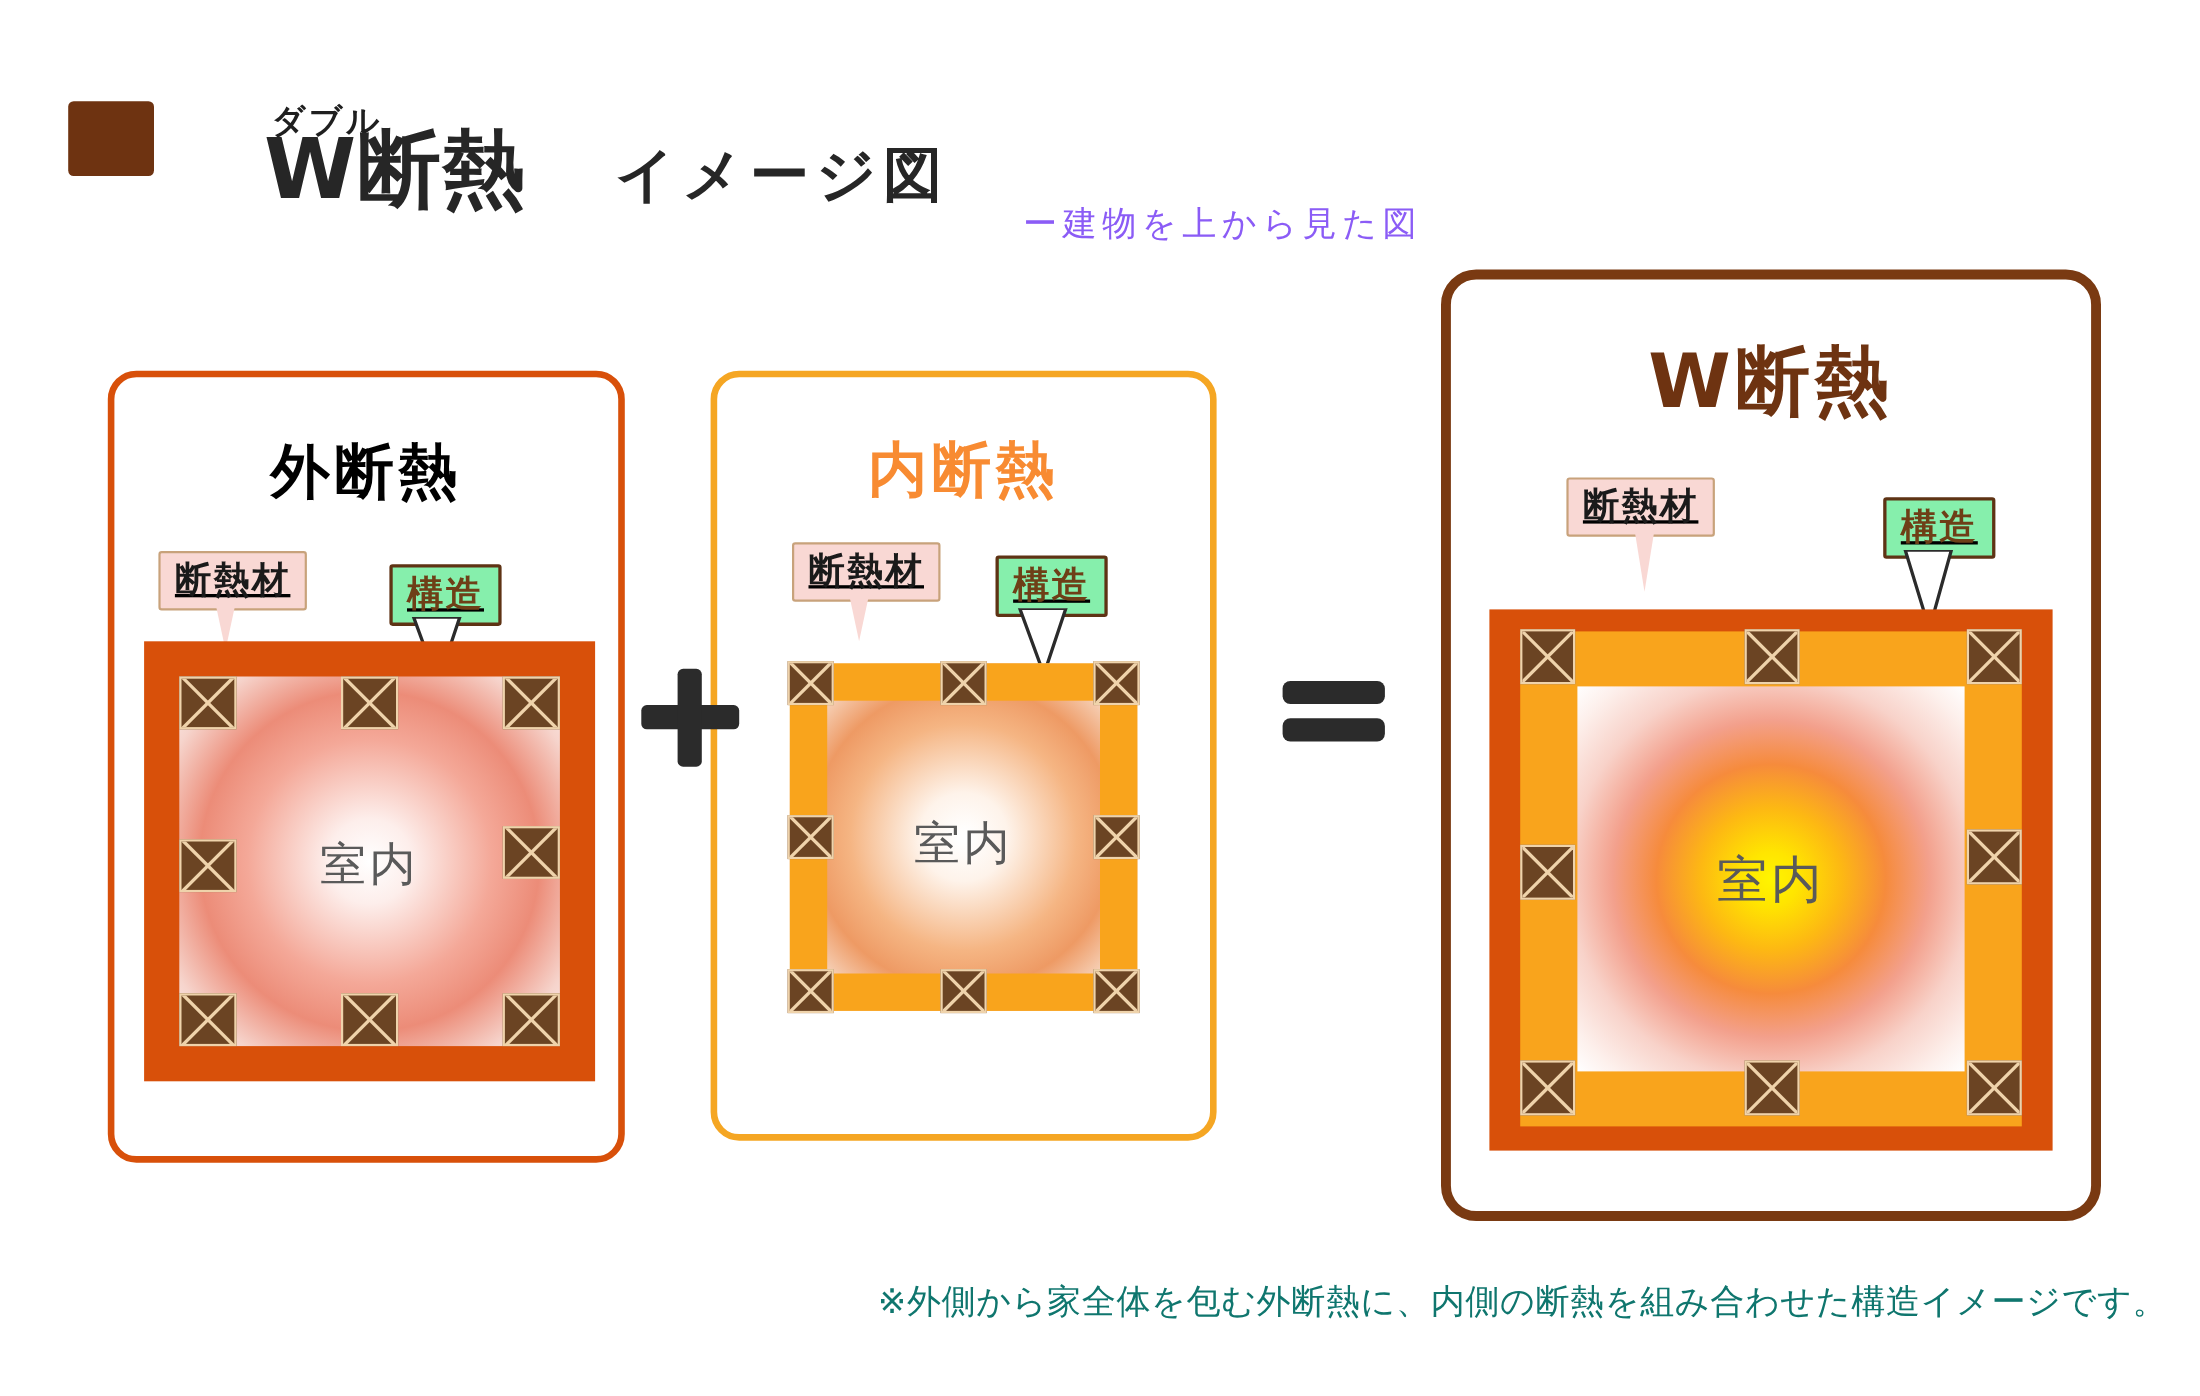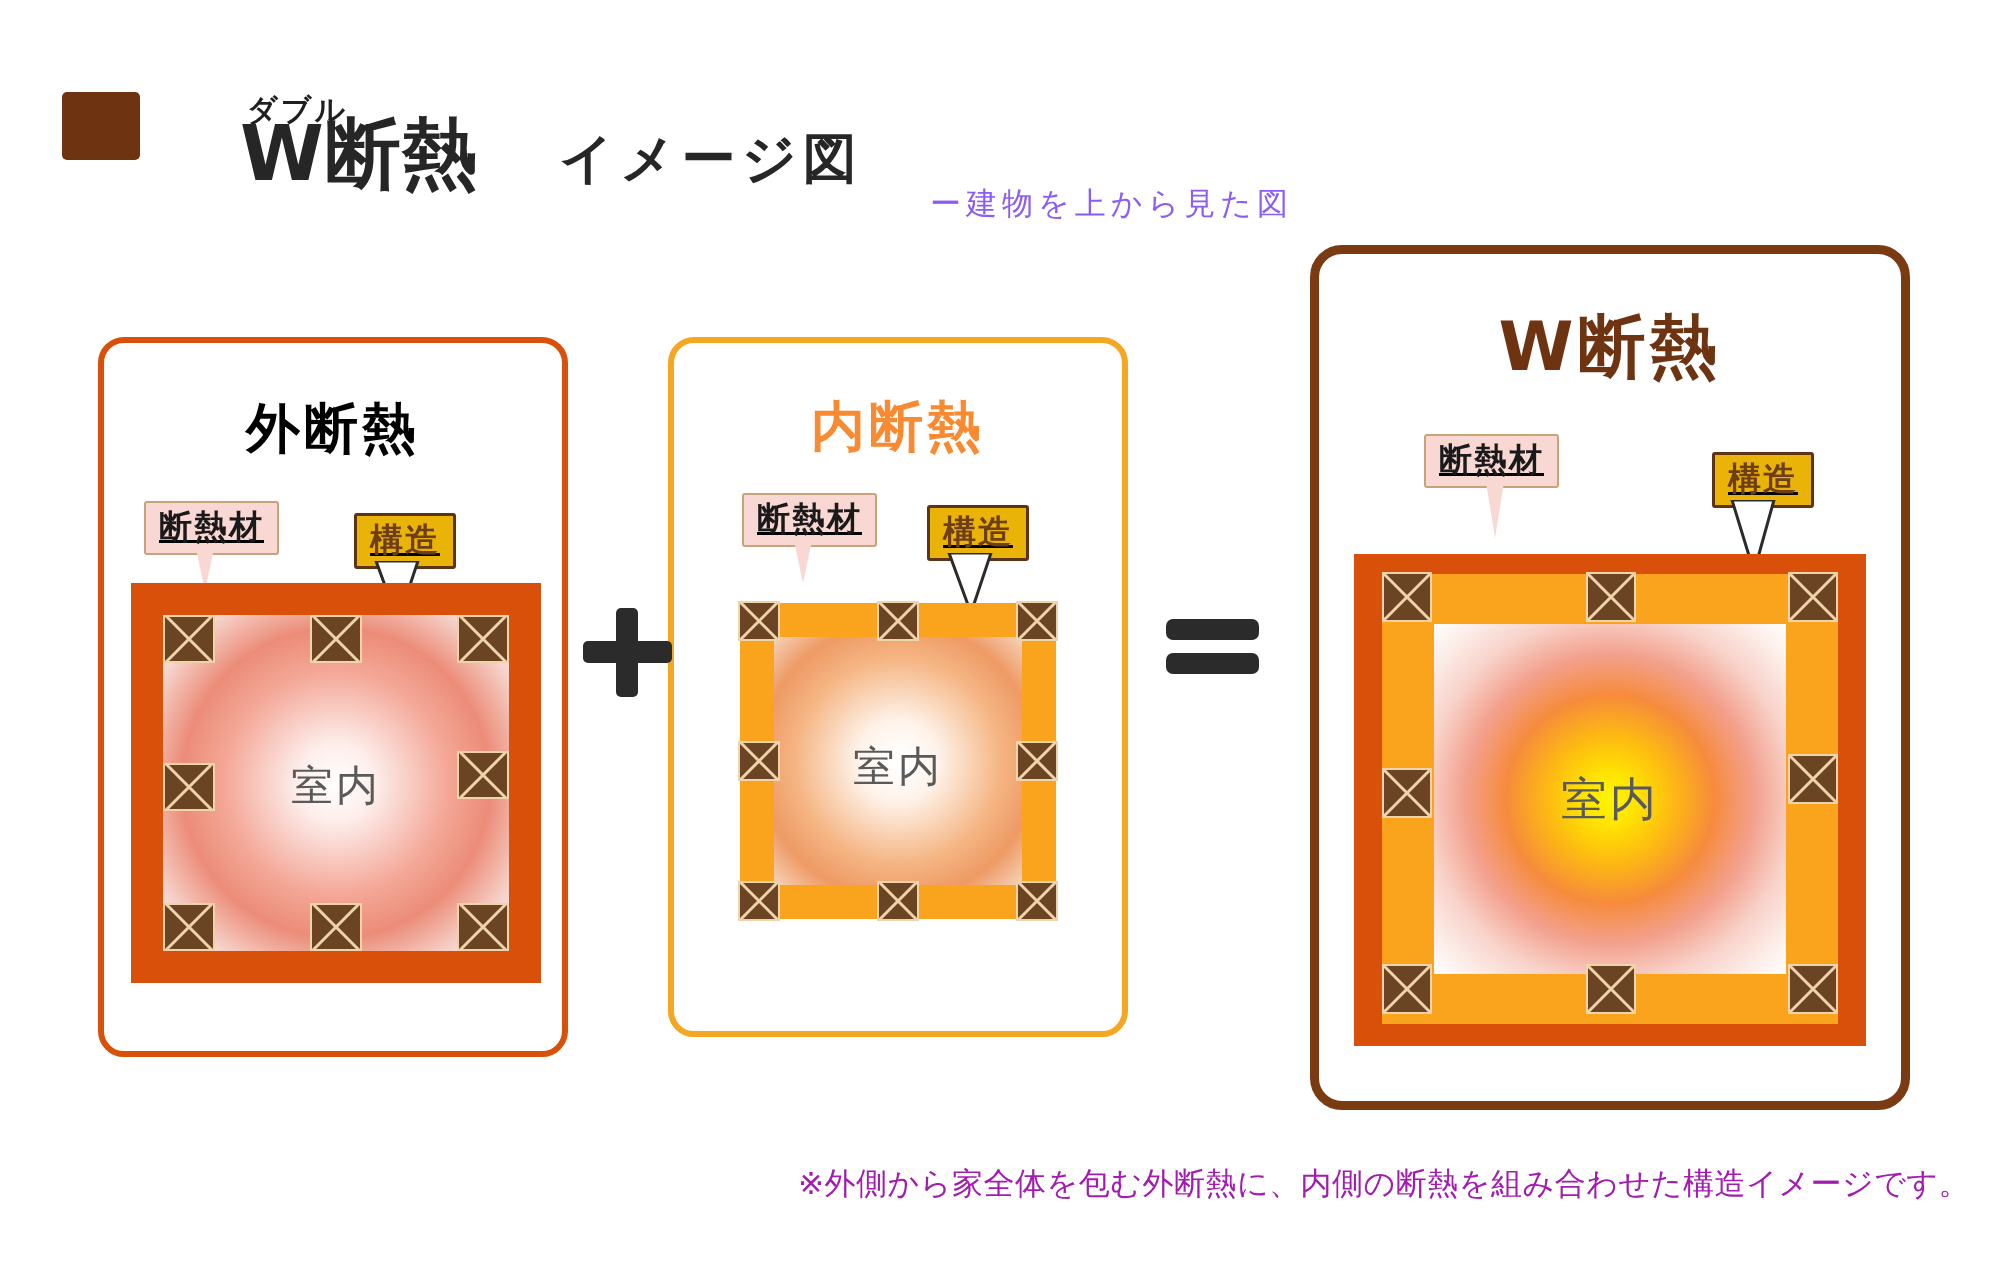--- a/index.html
+++ b/index.html
@@ -36,21 +36,21 @@
   #title-note{
     position:absolute;left:868px;top:133px;
     font-size:31px;color:#8b5cf6;letter-spacing:5px;white-space:nowrap;
     font-family:"DejaVu Sans",sans-serif;
   }
 
   
   .panel{position:absolute;background:#FFFFFF;box-sizing:border-box;}
   #panel-outer{left:98px;top:337px;width:470px;height:720px;
     border:6px solid #D8500A;border-radius:26px;}
-  #panel-inner{left:668px;top:337px;width:460px;height:700px;
+  #panel-inner{left:646px;top:337px;width:460px;height:700px;
     border:6px solid #F5A623;border-radius:26px;}
   #panel-w{left:1310px;top:245px;width:600px;height:865px;
     border:9px solid #7A3A12;border-radius:32px;}
 
   .panel-title{
     position:absolute;left:0;right:0;text-align:center;
     font-size:54px;font-weight:700;letter-spacing:4px;
     font-family:"DejaVu Sans",sans-serif;white-space:nowrap;
   }
   #panel-outer .panel-title{top:50px;color:#000000;}
@@ -61,21 +61,21 @@
   .callout{position:absolute;box-sizing:border-box;text-decoration:underline;}
   .callout .box{
     box-sizing:border-box;
     border-radius:3px;
     padding:5px 13px 7px 13px;
     font-size:33px;line-height:38px;font-weight:700;
     letter-spacing:2px;white-space:nowrap;
     font-family:"DejaVu Sans",sans-serif;
   }
   .callout.insul .box{background:#F9D8D4;border:2px solid #C8A27B;color:#1A1A1A;}
-  .callout.struct .box{background:#eab308;border:3px solid #5E3314;color:#6E3F17;}
+  .callout.struct .box{background:#86efac;border:3px solid #5E3314;color:#6E3F17;}
   .callout .tail{position:absolute;width:0;height:0;}
   .callout.insul .tail{
     border-left:9px solid transparent;border-right:9px solid transparent;
   }
 
   
   .bldg{position:absolute;box-sizing:border-box;}
 
   
   .post{
@@ -99,21 +99,21 @@
 
   
   .op{position:absolute;color:#2B2B2B;font-weight:700;
       font-family:"DejaVu Sans",sans-serif;line-height:1;}
   #op-plus{left:575px;top:600px;font-size:140px;}
   #op-equal{left:1160px;top:608px;font-size:140px;}
 
   
   #footnote{
     position:absolute;left:798px;top:1163px;
-    font-size:31px;color:#a21caf;letter-spacing:0.5px;
+    font-size:31px;color:#0f766e;letter-spacing:0.5px;
     white-space:nowrap;font-family:"DejaVu Sans",sans-serif;
   }
 </style>
 </head>
 <body>
 
 <div id="header">
   <div id="header-square"></div>
   <div id="ruby">ダブル</div>
   <div id="title-main">W断熱</div>

